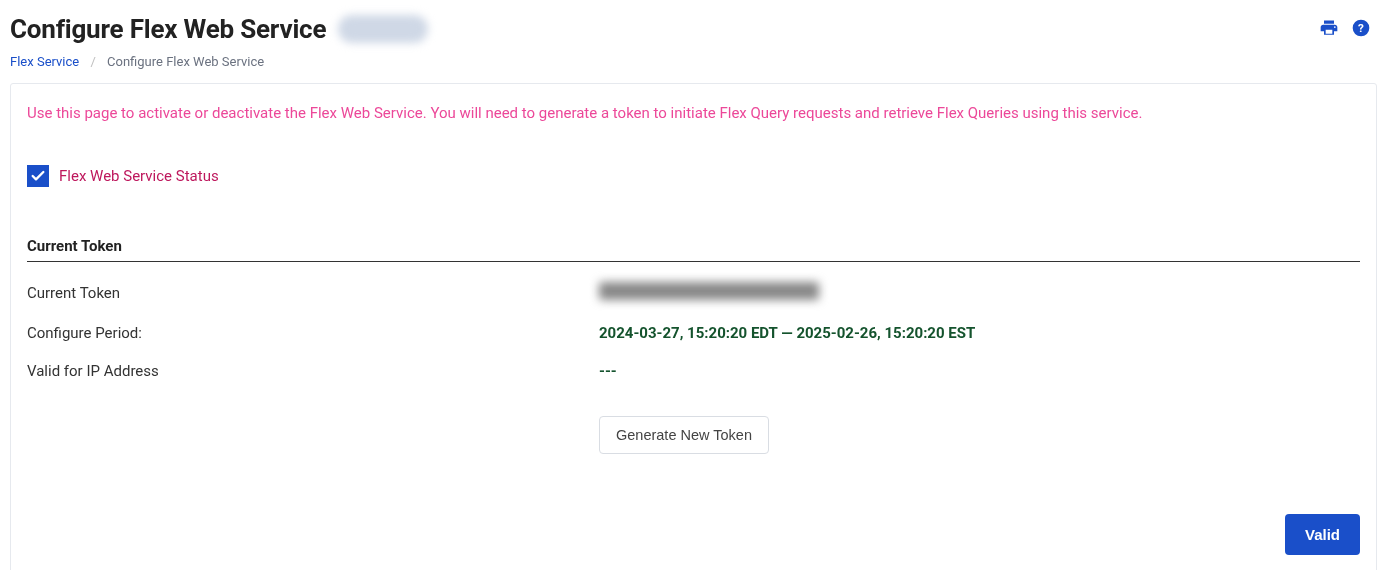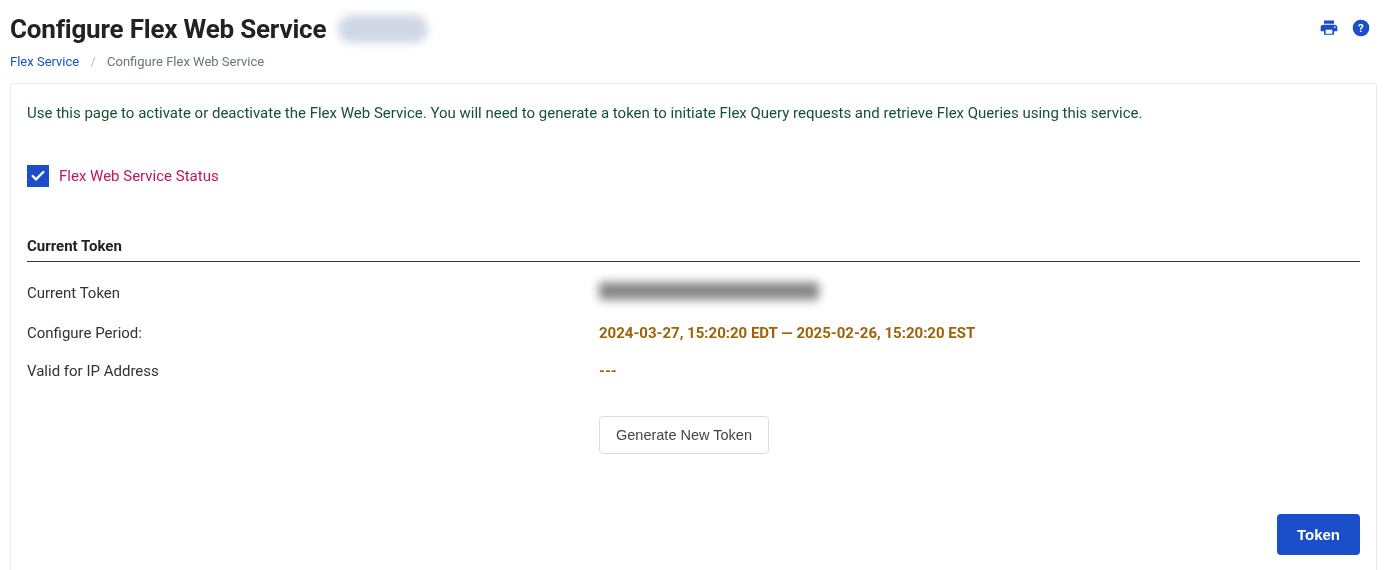--- a/index.html
+++ b/index.html
@@ -61,21 +61,21 @@
       color: #c0c0c0;
       padding: 0 8px;
     }
     .panel {
       border: 1px solid #e6e9ee;
       border-radius: 3px;
       padding: 18px 16px 18px 16px;
     }
     .instructions {
       font-size: 15px;
-      color: #14532d;
+      color: #ec4899;
       line-height: 1.5;
     }
     .checkbox-row {
       display: flex;
       align-items: center;
       gap: 10px;
       margin-top: 40px;
     }
     .checkbox {
       width: 22px;
@@ -104,21 +104,21 @@
       align-items: center;
       padding-top: 20px;
     }
     .kv-label {
       width: 572px;
       font-size: 15px;
       color: #333;
     }
     .kv-value {
       font-size: 15px;
-      color: #a16207;
+      color: #14532d;
     }
     .kv-value.bold {
       font-weight: 700;
     }
     .token-blur {
       display: inline-block;
       width: 220px;
       height: 18px;
       background: #888;
       border-radius: 3px;
@@ -212,15 +212,15 @@
   <div class="kv-row">
     <div class="kv-label">Valid for IP Address</div>
     <div class="kv-value bold">---</div>
   </div>
 
   <div class="btn-row">
     <button class="btn-outline">Generate New Token</button>
   </div>
 
   <div class="footer-row">
-    <button class="btn-primary">Token</button>
+    <button class="btn-primary">Valid</button>
   </div>
 </div>
 
 </body></html>

